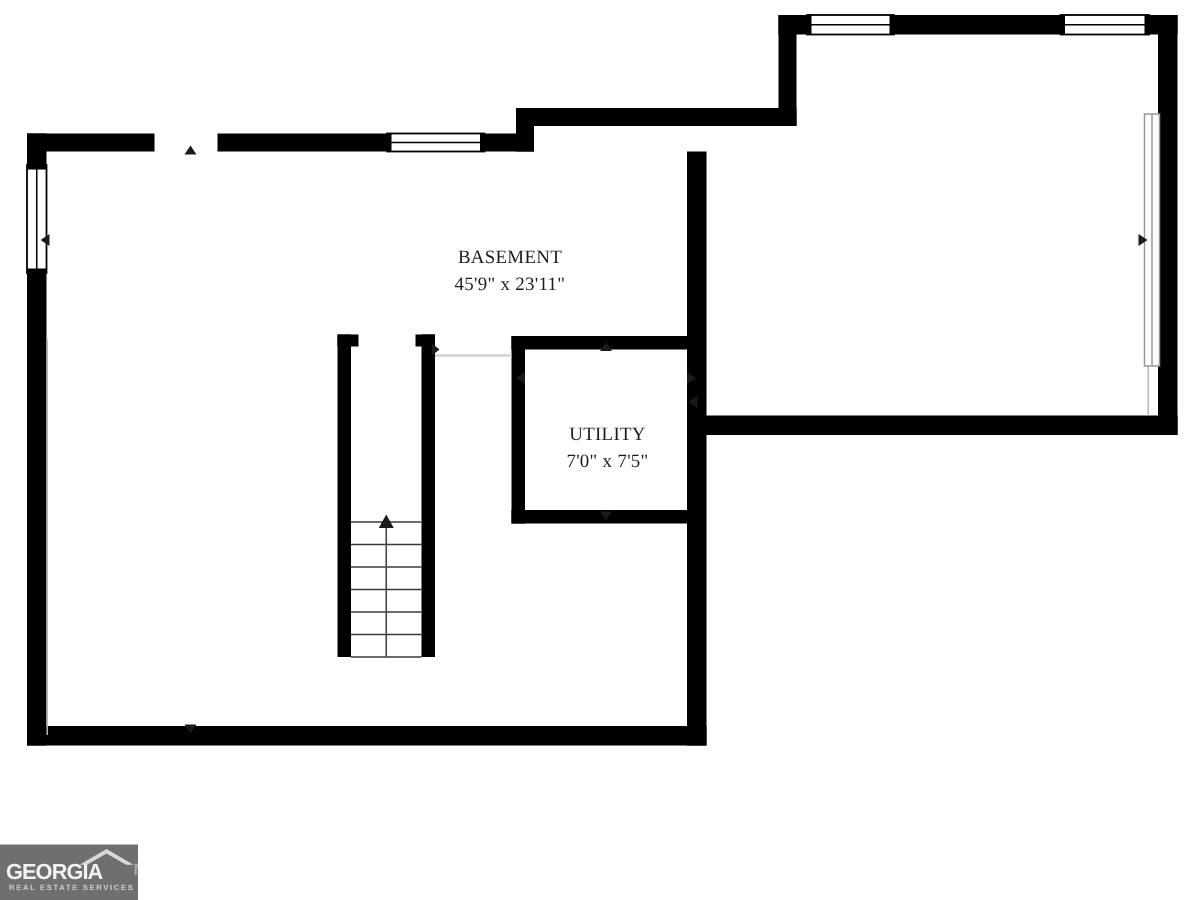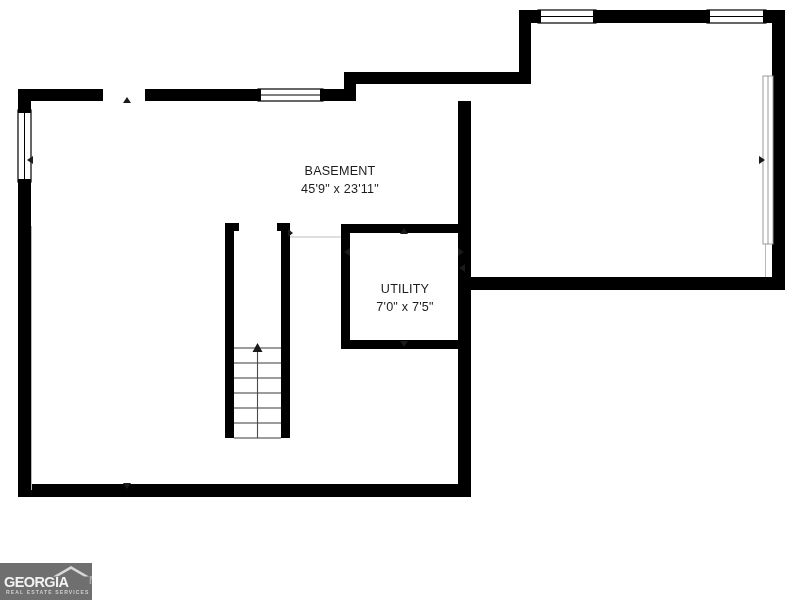--- a/index.html
+++ b/index.html
@@ -26,21 +26,21 @@
   #plan-svg {
     position: absolute;
     left: 0;
     top: 0;
     display: block;
   }
   .room-label {
     position: absolute;
     text-align: center;
     color: #1c1c1c;
-    font-family: Liberation Sans, sans-serif;
+    font-family: Liberation Serif, serif;
     line-height: 1.42;
     white-space: nowrap;
     letter-spacing: 0.2px;
     user-select: none;
   }
   .room-label .rl-name {
     display: block;
     font-size: 12.6px;
     font-weight: 400;
   }

